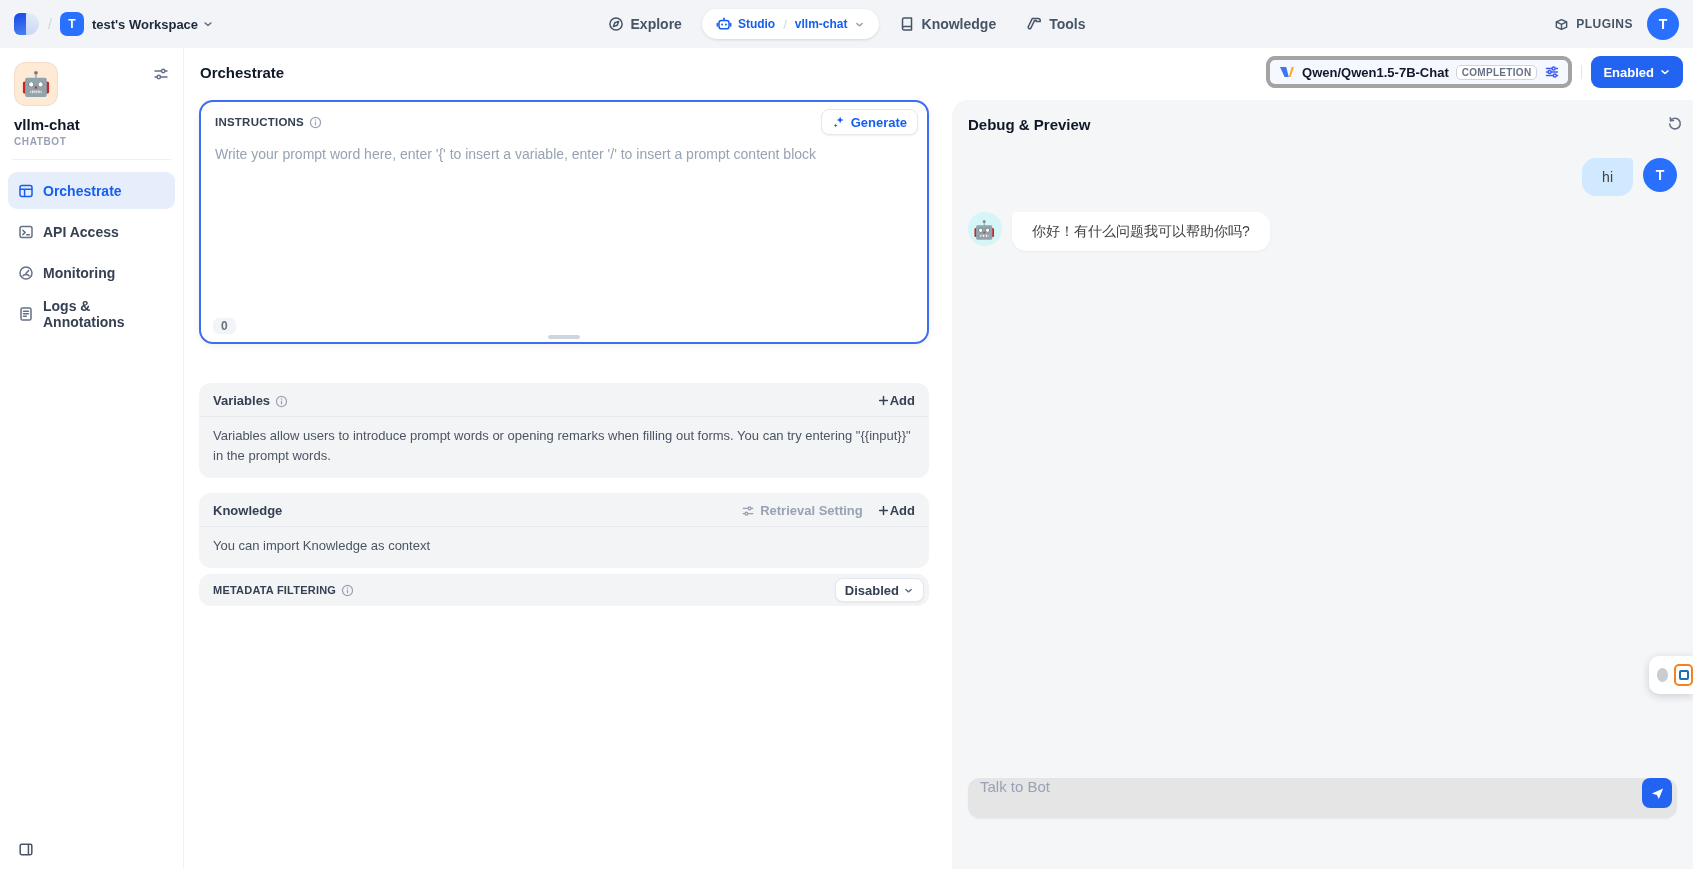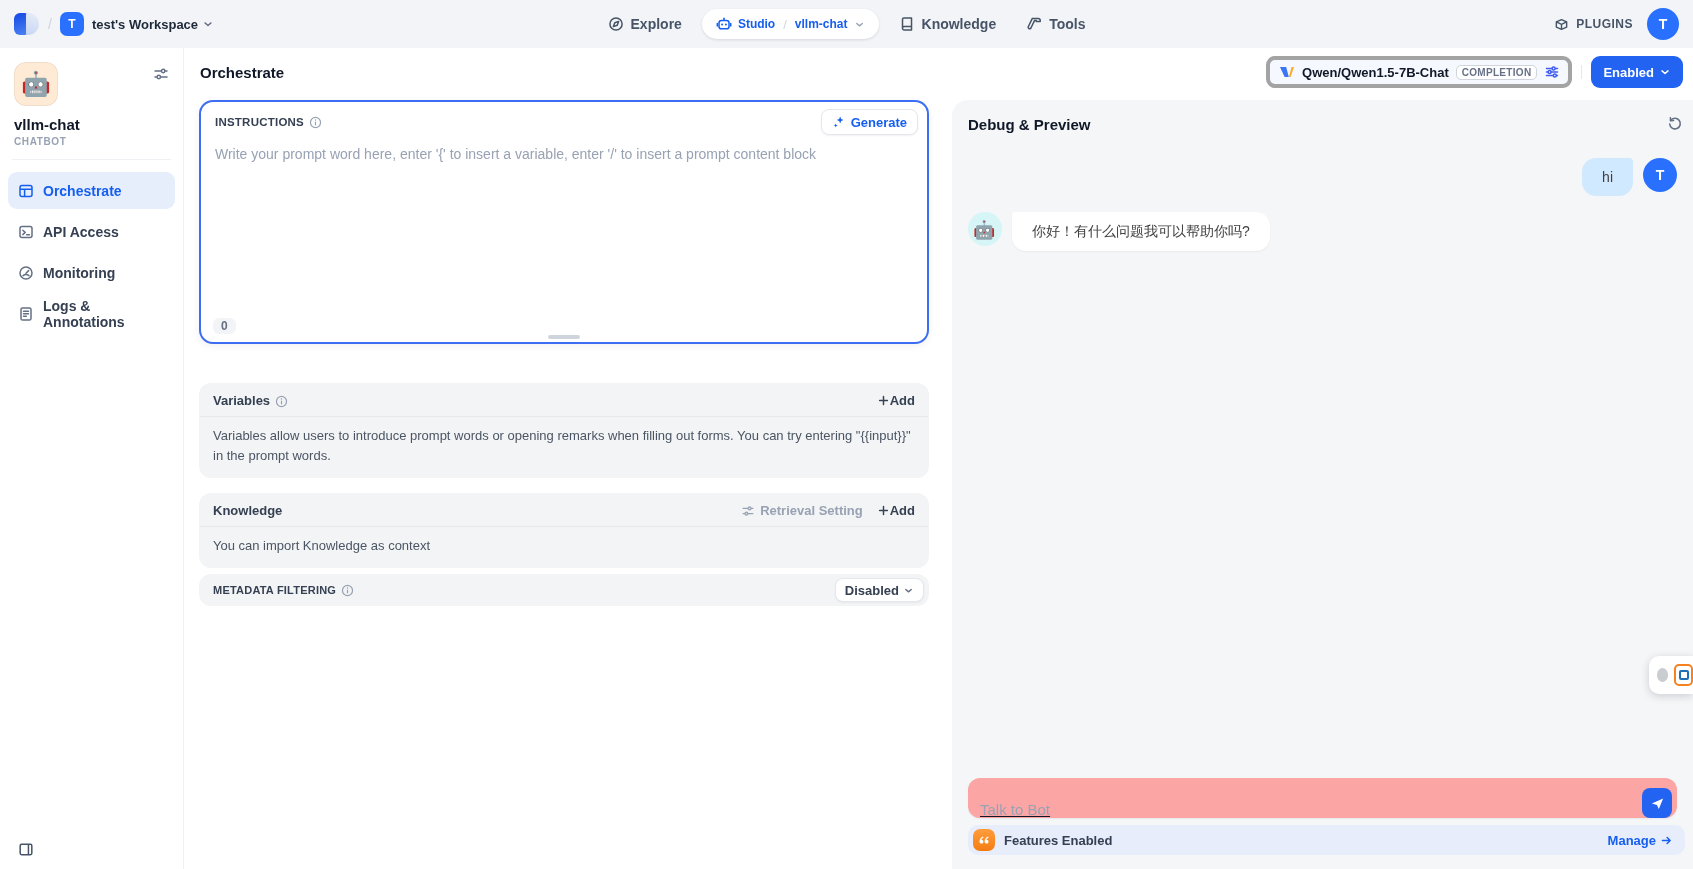--- a/index.html
+++ b/index.html
@@ -124,22 +124,22 @@
   .chat-avatar { width:34px; height:34px; border-radius:50%; flex:0 0 auto;
     display:flex; align-items:center; justify-content:center; }
   .chat-avatar.user { background:#2970ff; color:#fff; font-size:14px; font-weight:600; }
   .chat-avatar.bot { background:#d5f5f6; font-size:18px; font-family:"DejaVu Sans",sans-serif; }
   .bubble { font-size:14px; color:#404040; padding:9px 20px; line-height:1.45; max-width:520px; }
   .bubble.user { background:#d1e9ff; border-radius:14px 4px 14px 14px; margin-right:10px; }
   .bubble.bot { background:#fff; border-radius:4px 14px 14px 14px; margin-left:10px;
     box-shadow:0 1px 2px rgba(16,24,40,.05); }
 
   .chat-input-wrap { position:absolute; left:16px; right:16px; bottom:51px; height:40px;
-    background:#fca5a5; border-radius:12px; box-shadow:0 1px 2px rgba(16,24,40,.06);
-    display:flex; align-items:flex-end; padding:0 5px 0 12px;text-decoration:underline; }
+    background:#e5e5e5; border-radius:12px; box-shadow:0 1px 2px rgba(16,24,40,.06);
+    display:flex; align-items:flex-start; padding:0 5px 0 12px; }
   .chat-input-wrap input { flex:1; border:none; outline:none; font-family:inherit;
     font-size:15px; color:#101828; background:transparent; }
   .chat-input-wrap input::placeholder { color:#98a2b3; }
   .send-btn { width:30px; height:30px; border-radius:8px; background:#2263f1;
     display:flex; align-items:center; justify-content:center; cursor:pointer; }
 
   .features-bar { position:absolute; left:16px; right:8px; bottom:14px; height:30px;
     background:#e7edfa; border-radius:10px; display:flex; align-items:center; gap:9px; padding:0 12px 0 5px; }
   .feat-icon { width:22px; height:22px; border-radius:7px;
     background:linear-gradient(180deg,#ff9d3c,#f47d12);
@@ -426,35 +426,20 @@
 
     <div class="chat-input-wrap">
       <input type="text" placeholder="Talk to Bot" style="">
       <div class="send-btn">
         <svg width="15" height="15" viewBox="0 0 16 16">
             <polygon points="2,8 14,2.6 9.4,13.8 7.4,9.6" fill="#ffffff"></polygon>
           </svg>
       </div>
     </div>
 
-    <div class="features-bar">
-      <div class="feat-icon">
-        <svg width="12" height="12" viewBox="0 0 16 16" fill="#ffffff">
-            <path d="M7.2 10.2c0 1.5-1.1 2.6-2.6 2.6S2 11.7 2 10.1C2 7 4 4.3 6.6 3.2l.8 1.4C5.6 5.5 4.6 6.8 4.4 8c.2-.1.5-.1.8-.1 1.2 0 2 .9 2 2.3z"></path>
-            <path d="M14 10.2c0 1.5-1.1 2.6-2.6 2.6s-2.6-1.1-2.6-2.7c0-3.1 2-5.8 4.6-6.9l.8 1.4c-1.8.9-2.8 2.2-3 3.4.2-.1.5-.1.8-.1 1.2 0 2 .9 2 2.3z"></path>
-          </svg>
-      </div>
-      <span class="feat-label">Features Enabled</span>
-      <div class="manage-link">
-        <span>Manage</span>
-        <svg class="ic" width="13" height="13" viewBox="0 0 16 16" fill="none" stroke="currentColor" stroke-width="1.8" stroke-linecap="round" stroke-linejoin="round">
-            <path d="M3 8h9.5M8.8 4.3 12.5 8l-3.7 3.7"></path>
-          </svg>
-      </div>
-    </div>
   </div>
 </div>
 
 <div class="float-widget">
   <div class="float-dot"></div>
   <div class="float-ext">
       <div class="float-ext-inner"></div>
     </div>
 </div>
 

